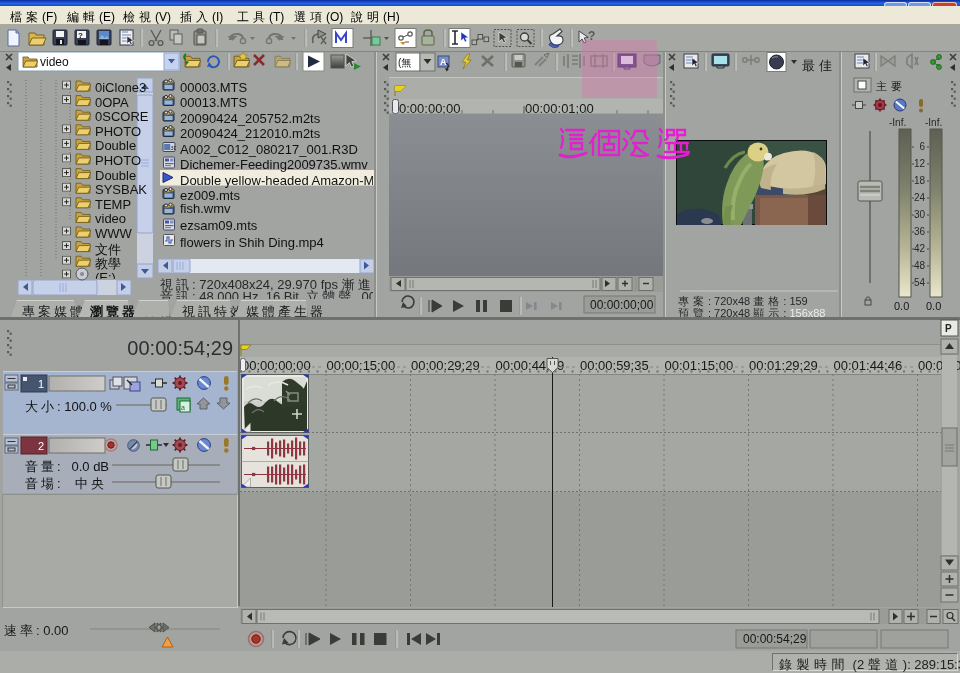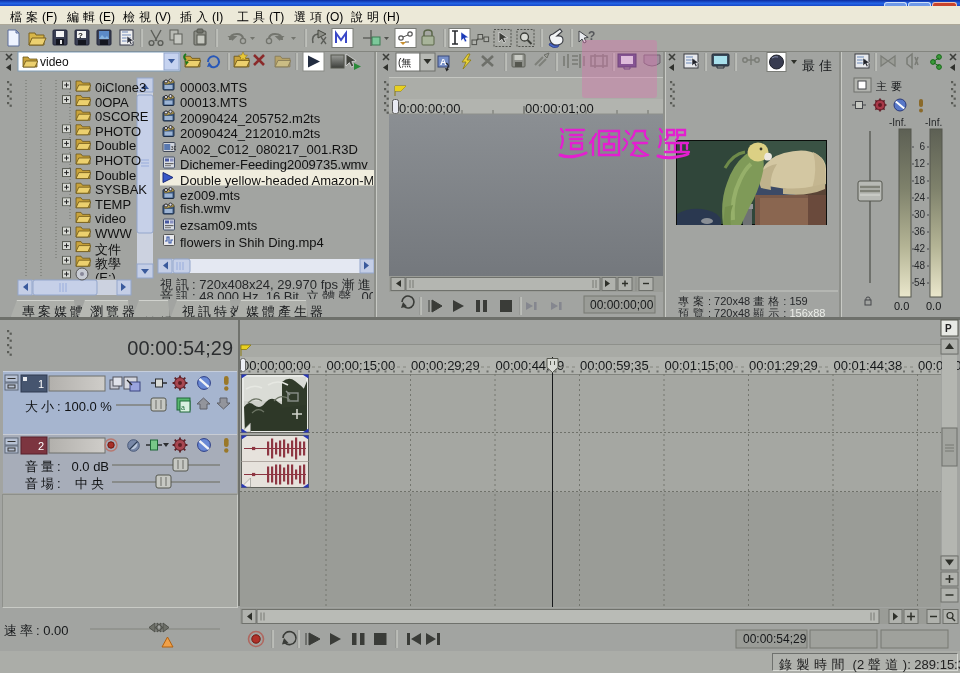--- a/index.html
+++ b/index.html
@@ -335,21 +335,21 @@
 <div class="a t11" style="width:193px;overflow:hidden;left:180px;top:201px">fish.wmv</div>
 <div class="a t11" style="width:193px;overflow:hidden;left:180px;top:234.5px">flowers in Shih Ding.mp4</div>
 
 <div class="a t11" style="left:160px;top:276px;color:#26282a;width:213px;overflow:hidden"><span style="letter-spacing:3px">視訊</span>: 720x408x24, 29.970 fps <span style="letter-spacing:3px">漸進的</span>, 00:00:4</div>
 <div class="a t11" style="left:160px;top:288px;color:#26282a;width:213px;overflow:hidden"><span style="letter-spacing:3px">音訊</span>: 48,000 Hz, 16 Bit, <span style="letter-spacing:3px">立體聲</span>, 00:00:41;04,</div>
 
 <div class="a" style="left:0;top:299px;width:374px;height:20px;background:#a2a4a1"></div>
 <div class="a" style="left:10px;top:300px;width:64px;height:17px;background:#adafaa;border:1px solid #7e807b;border-top-color:#d0d2cd;clip-path:polygon(7px 0,calc(100% - 2px) 0,100% 100%,0 100%);"></div>
 <div class="a t11" style="left:22px;top:303px;letter-spacing:3px;color:#16181a">專案媒體</div>
 <div class="a" style="left:78px;top:300px;width:50px;height:17px;background:#b6b8b3;border:1px solid #7e807b;border-top-color:#d0d2cd;clip-path:polygon(7px 0,calc(100% - 2px) 0,100% 100%,0 100%);"></div>
-<div class="a t11" style="left:90px;top:303px;letter-spacing:3px;font-weight:normal;color:#16181a">瀏覽器</div>
+<div class="a t11" style="left:90px;top:303px;letter-spacing:3px;font-weight:bold;color:#16181a">瀏覽器</div>
 <div class="a" style="left:132px;top:300px;width:36px;height:17px;background:#adafaa;border:1px solid #7e807b;border-top-color:#d0d2cd;clip-path:polygon(7px 0,calc(100% - 2px) 0,100% 100%,0 100%);"></div>
 <div class="a t11" style="left:144px;top:314px;letter-spacing:3px;color:#16181a">轉場</div>
 <div class="a" style="left:170px;top:300px;width:60px;height:17px;background:#adafaa;border:1px solid #7e807b;border-top-color:#d0d2cd;clip-path:polygon(7px 0,calc(100% - 2px) 0,100% 100%,0 100%);"></div>
 <div class="a t11" style="left:182px;top:303px;letter-spacing:3px;color:#16181a">視訊特效</div>
 <div class="a" style="left:234px;top:300px;width:72px;height:17px;background:#adafaa;border:1px solid #7e807b;border-top-color:#d0d2cd;clip-path:polygon(7px 0,calc(100% - 2px) 0,100% 100%,0 100%);"></div>
 <div class="a t11" style="left:246px;top:303px;letter-spacing:3px;color:#16181a">媒體產生器</div>
 
 <div class="a" style="left:374px;top:52px;width:2px;height:267px;background:#8e908b;border-right:1px solid #c8cac5"></div>
 <div class="a" style="left:389px;top:77px;width:274px;height:21px;background:#abada8;border-top:1px solid #c4c6c1"></div>
 <div class="a" style="left:389px;top:99px;width:274px;height:15px;background:#b2b4af"></div>
@@ -673,21 +673,21 @@
 <div class="a" style="left:240px;top:375px;width:701px;height:117px;background:#a5a7a2"></div>
 <div class="a" style="left:240px;top:492px;width:701px;height:115px;background:#9a9c97"></div>
 
 <div class="a t11" style="left:242.0px;top:358px;color:#16181a">00:00:00;00</div>
 <div class="a t11" style="left:326.5px;top:358px;color:#16181a">00:00:15;00</div>
 <div class="a t11" style="left:411.0px;top:358px;color:#16181a">00:00:29;29</div>
 <div class="a t11" style="left:495.5px;top:358px;color:#16181a">00:00:44;29</div>
 <div class="a t11" style="left:580.0px;top:358px;color:#16181a">00:00:59;35</div>
 <div class="a t11" style="left:664.5px;top:358px;color:#16181a">00:01:15;00</div>
 <div class="a t11" style="left:749.0px;top:358px;color:#16181a">00:01:29;29</div>
-<div class="a t11" style="left:833.5px;top:358px;color:#16181a">00:01:44;38</div>
+<div class="a t11" style="left:833.5px;top:358px;color:#16181a">00:01:44;46</div>
 <div class="a t11" style="left:918.0px;top:358px;color:#16181a">00:02:00;00</div>
 <div class="a" style="left:941px;top:357px;width:0;height:12px;background:#b1b3ae"></div>
 
 <svg class="a" style="left:0;top:319px" width="960" height="332" viewBox="0 0 960 332">
 
  <g fill="#5a5c57">
   <rect x="7" y="11" width="2.2" height="2.2"></rect>
       <rect x="9.6" y="13.6" width="2.2" height="2.2"></rect>
   <rect x="7" y="18" width="2.2" height="2.2"></rect>
       <rect x="9.6" y="20.6" width="2.2" height="2.2"></rect>

